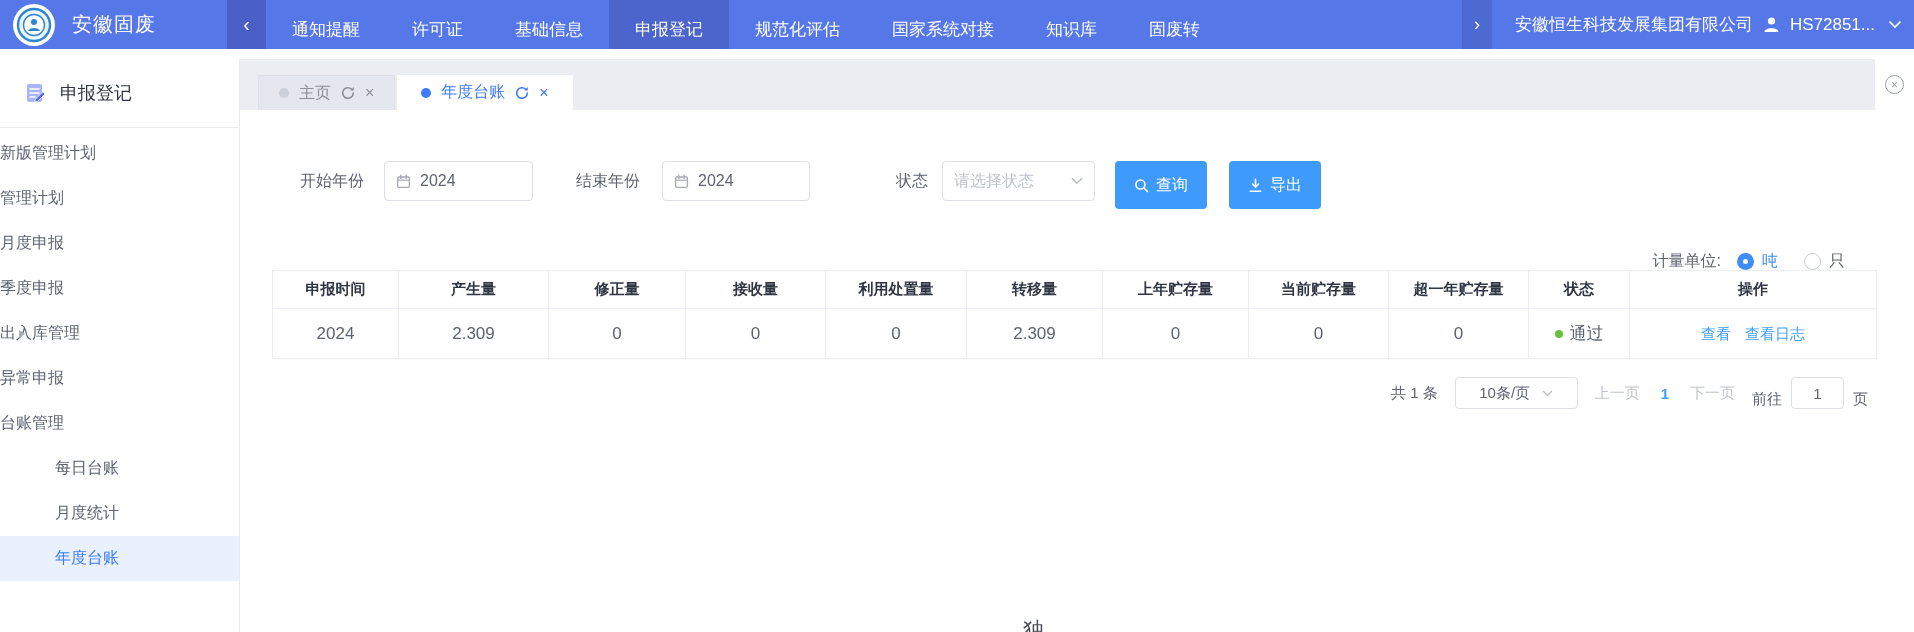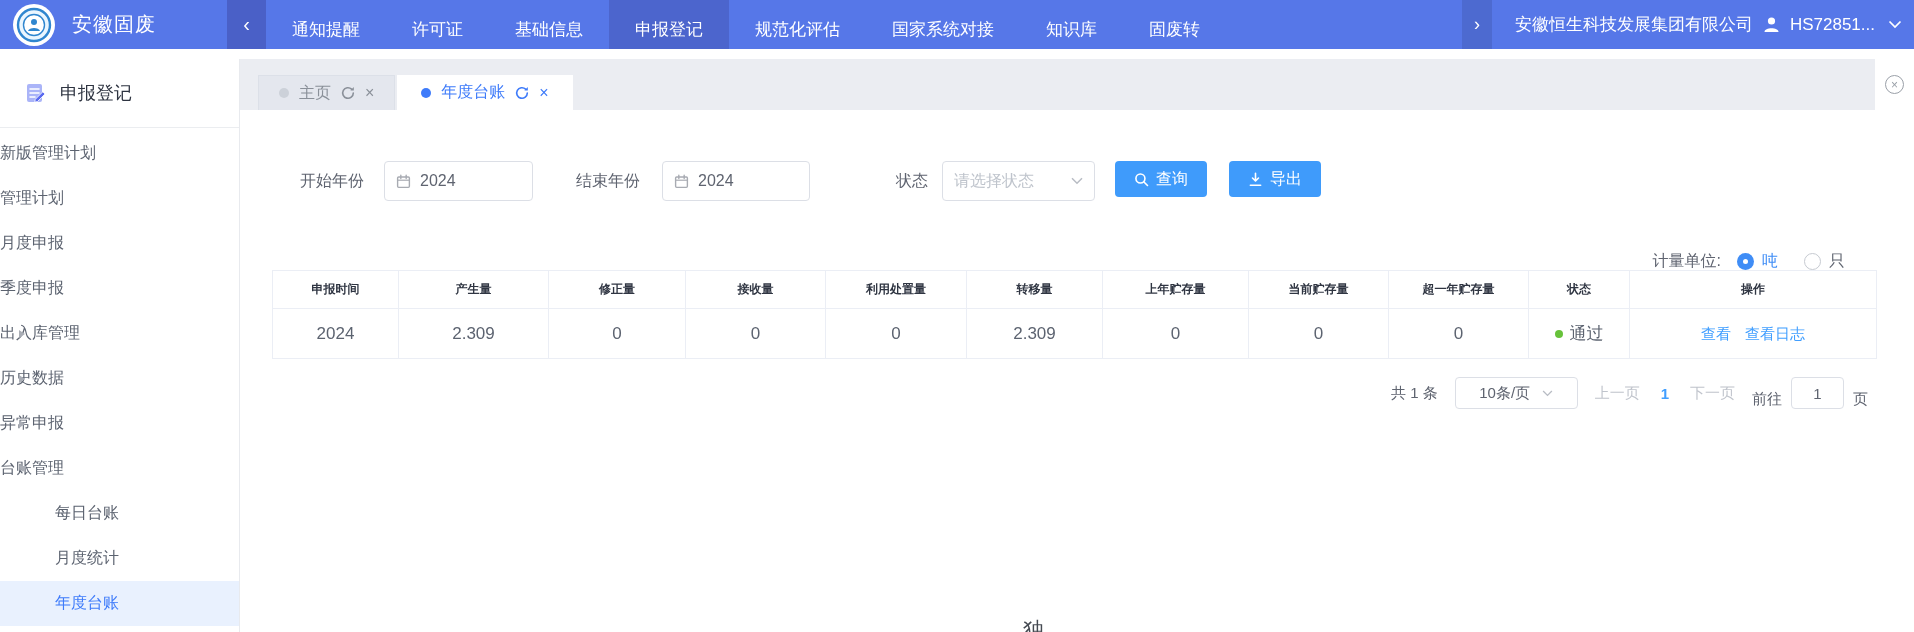--- a/index.html
+++ b/index.html
@@ -44,33 +44,33 @@
   .caret { position:absolute; left:19px; width:0; height:0; }
   .caret.right { border-left:6px solid #a9adb5; border-top:4.5px solid transparent; border-bottom:4.5px solid transparent; }
   .caret.down { border-top:6px solid #a9adb5; border-left:4.5px solid transparent; border-right:4.5px solid transparent; }
 
   
   .main { position:absolute; left:240px; top:110px; right:0; bottom:0; background:#fff; overflow:hidden; }
   .filter-label { position:absolute; top:51px; height:40px; line-height:40px; font-size:16px; color:#5f6470; white-space:nowrap; }
   .field-box { position:absolute; top:51px; height:40px; border:1px solid #dcdfe6; border-radius:4px; background:#fff; display:flex; align-items:center; padding:0 11px; gap:9px; font-size:16px; color:#5f6470; cursor:text; }
   .select-box { justify-content:space-between; cursor:pointer;font-family:Liberation Serif, serif; }
   .select-box .ph { color:#bfc4cc; }
-  .btn { position:absolute; top:51px; height:36px; width:92px; border:none; border-radius:4px; background:#3f9bfb; color:#fff; font-size:16px; display:flex; align-items:center; justify-content:center; gap:7px; cursor:pointer; }
+  .btn { position:absolute; top:51px; height:48px; width:92px; border:none; border-radius:4px; background:#3f9bfb; color:#fff; font-size:16px; display:flex; align-items:center; justify-content:center; gap:7px; cursor:pointer; }
 
   .unit-row { position:absolute; top:137px; right:69px; height:28px; display:flex; align-items:center; font-size:16px; color:#5f6470; }
   .unit-row .ulabel { margin-right:16px; }
   .radio-group { display:flex; align-items:center; gap:8px; margin-right:26px; cursor:pointer; }
   .radio-group:last-child { margin-right:0; }
   .radio { width:17px; height:17px; border-radius:50%; border:1px solid #c6cad1; background:#fff; position:relative; }
   .radio.on { background:#3f8df6; border:none; }
   .radio.on::after { content:""; position:absolute; left:6px; top:6px; width:5px; height:5px; border-radius:50%; background:#fff; }
   .radio-group .on-label { color:#3f8df6; }
 
   table.grid { position:absolute; left:32px; top:160px; width:1604px; border-collapse:collapse; table-layout:fixed; }
-  table.grid th { height:38px; font-size:12px; font-weight:bold; color:#2f3542; border:1px solid #ebeef5; background:#fff; text-align:center; }
+  table.grid th { height:38px; font-size:15px; font-weight:bold; color:#2f3542; border:1px solid #ebeef5; background:#fff; text-align:center; }
   table.grid td { height:50px; font-size:17px; color:#5c6370; border:1px solid #ebeef5; text-align:center; }
   .status-wrap { display:inline-flex; align-items:center; gap:7px; }
   .status-dot { width:8px; height:8px; border-radius:50%; background:#67c23a; }
   .action-link { color:#409eff; font-size:15px; cursor:pointer; margin:0 7px; text-decoration:none; }
 
   .pagination { position:absolute; top:267px; right:46px; height:32px; display:flex; align-items:center; gap:17px; font-size:15px; color:#5f6470; }
   .pg-size { width:123px; height:32px; border:1px solid #dcdfe6; border-radius:4px; display:flex; align-items:center; justify-content:center; gap:12px; cursor:pointer; color:#5f6470; }
   .pg-btn { cursor:default; }
   .pg-btn.disabled { color:#c0c4cc; }
   .pg-current { color:#409eff; font-weight:bold; padding:0 4px; cursor:pointer; }
@@ -175,24 +175,20 @@
         </div>
         <div class="sb-item">
           <span>月度申报</span>
         </div>
         <div class="sb-item">
           <span>季度申报</span>
         </div>
         <div class="sb-item">
           <span class="caret right"></span>
           <span>出入库管理</span>
-        </div>
-        <div class="sb-item">
-          <span class="caret right"></span>
-          <span>历史数据</span>
         </div>
         <div class="sb-item">
           <span class="caret right"></span>
           <span>异常申报</span>
         </div>
         <div class="sb-item">
           <span class="caret down"></span>
           <span>台账管理</span>
         </div>
         <div class="sb-item lvl2">

